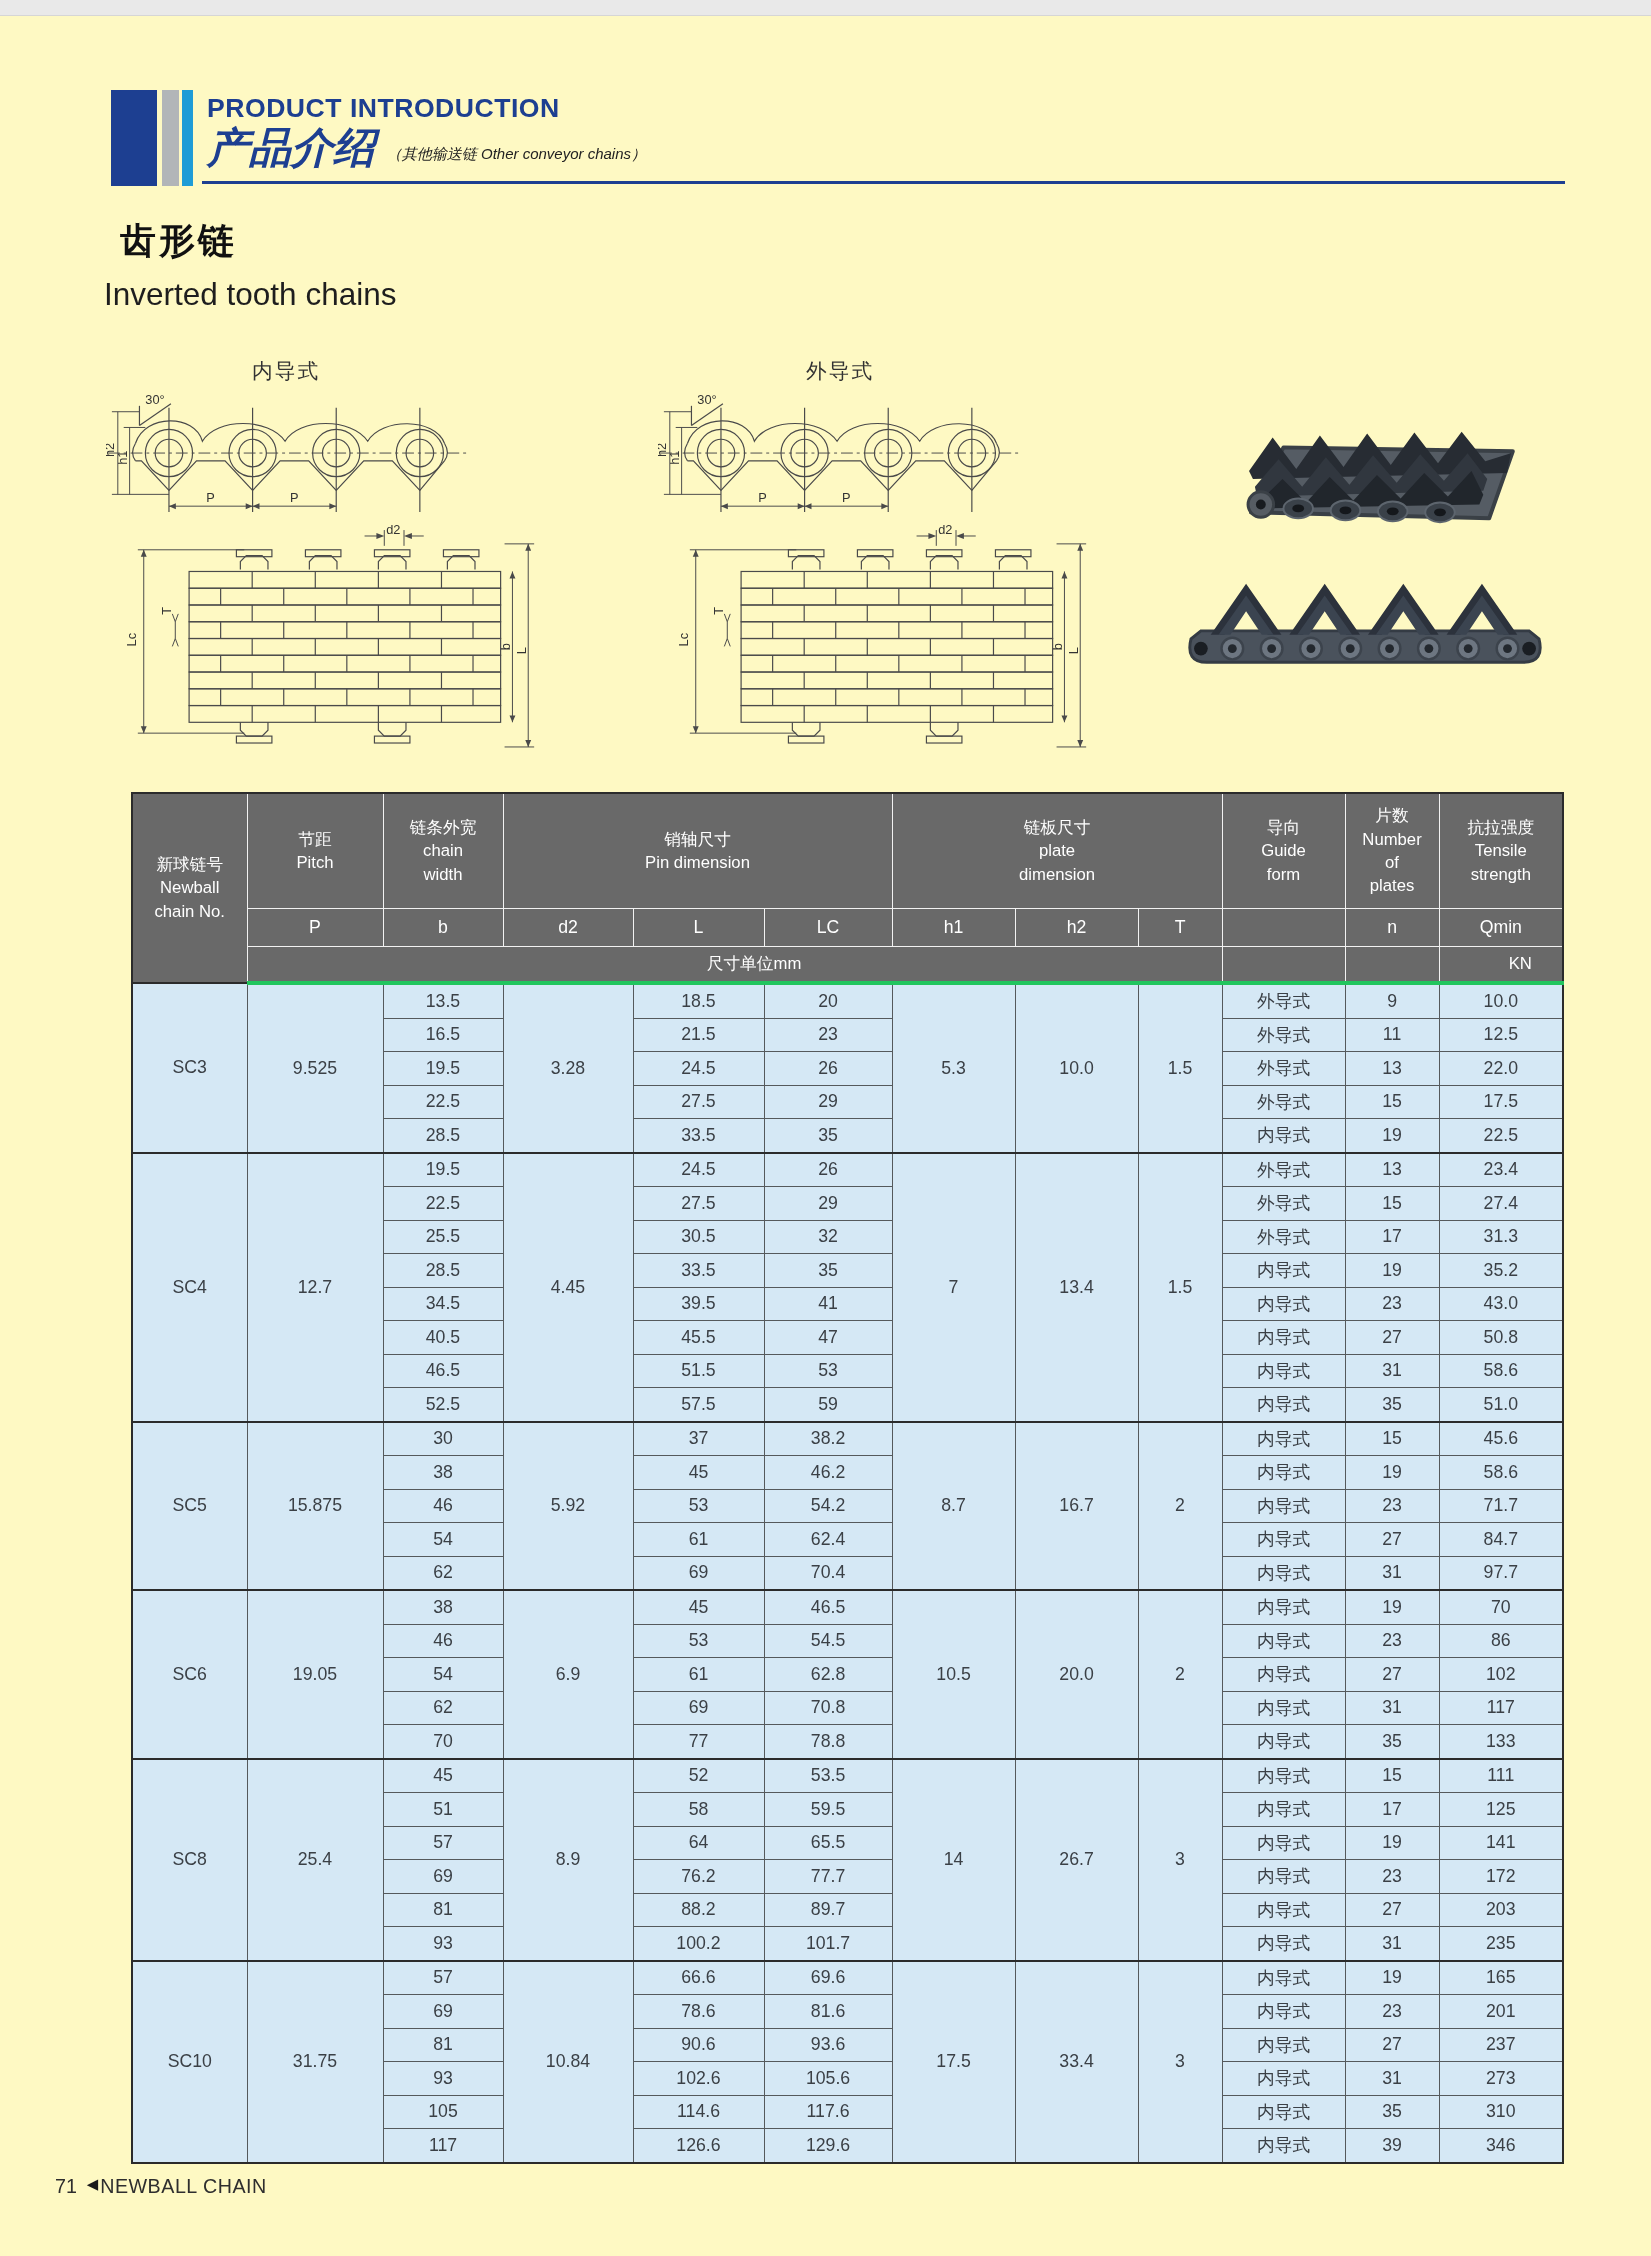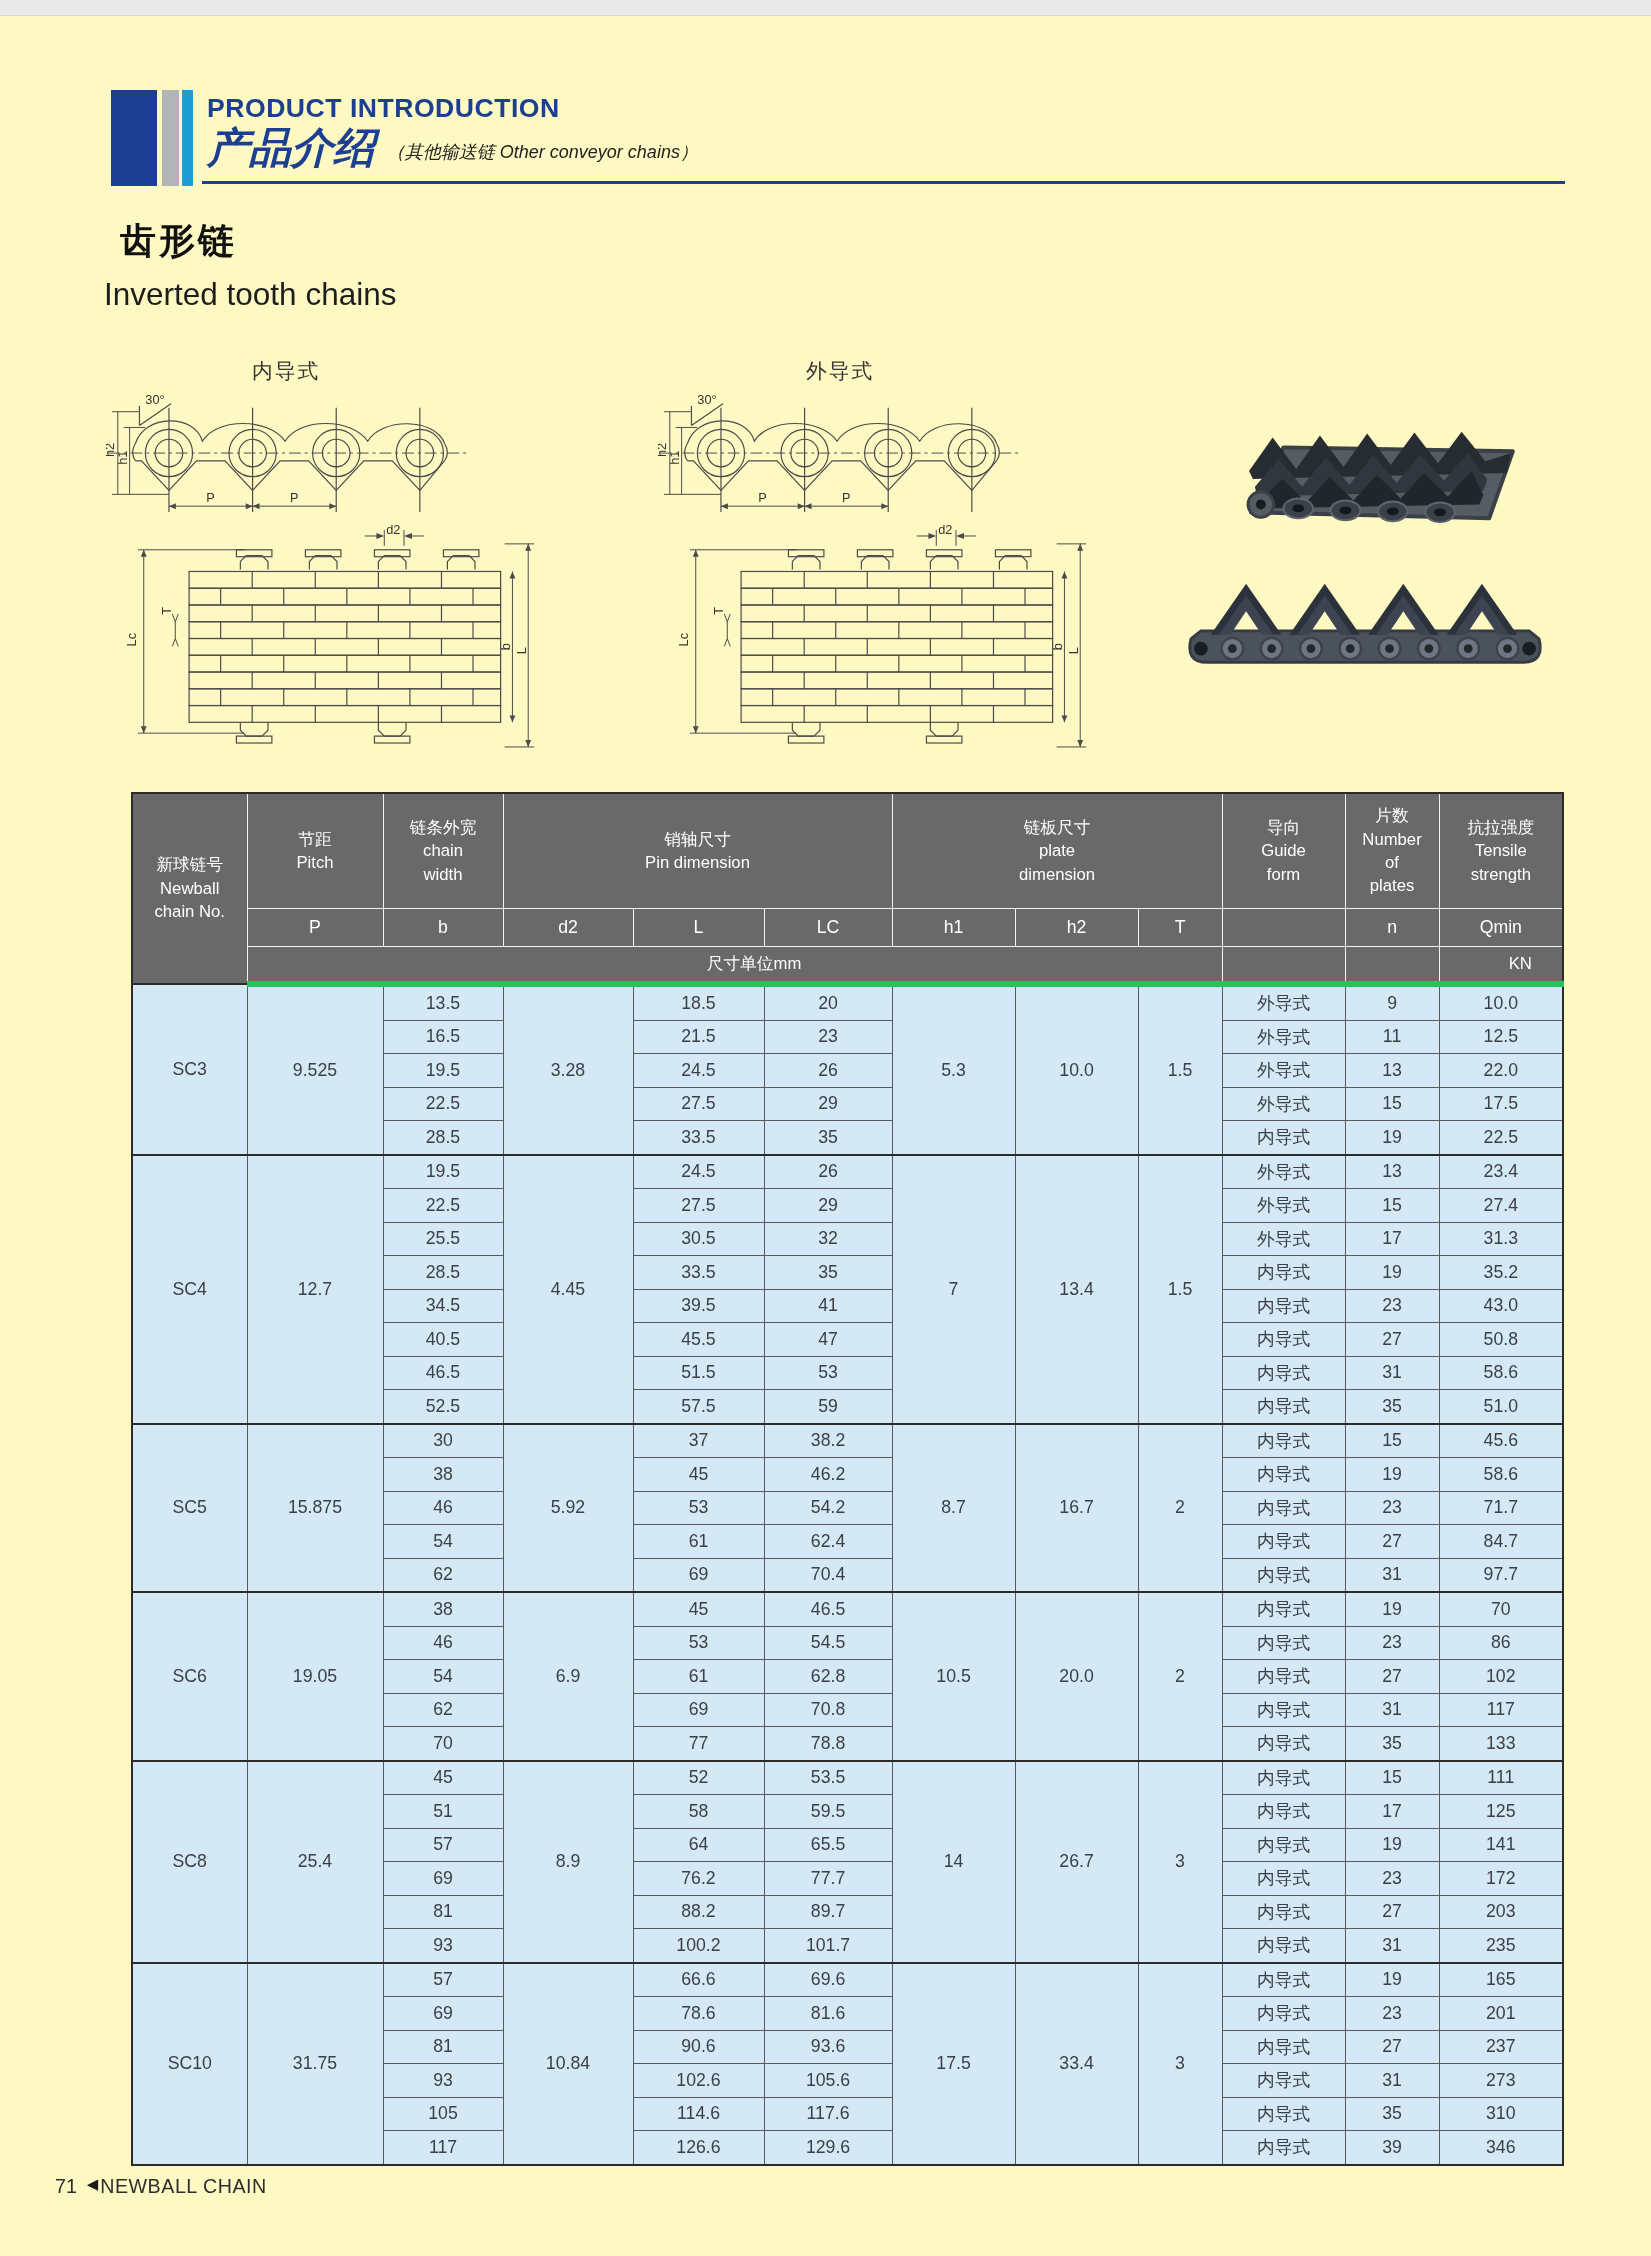--- a/index.html
+++ b/index.html
@@ -10,21 +10,21 @@
   }
   
   .brand-bars{position:absolute;left:111px;top:74px;height:96px;display:flex;}
   .bar-navy{width:46px;height:96px;background:#1d3f91;}
   .bar-gray{width:16.7px;height:96px;background:#b2b5b8;margin-left:4.9px;}
   .bar-cyan{width:11.8px;height:96px;background:#1e9cd6;margin-left:3px;}
   .header-text{position:absolute;left:207px;top:77px;}
   .ht-en{font-size:26.6px;font-weight:bold;color:#1d3f91;letter-spacing:0.5px;}
   .ht-zh-row{display:flex;align-items:flex-end;margin-top:3px;font-style:italic;}
   .ht-zh{font-size:42px;font-weight:bold;color:#1d3f91;line-height:1;}
-  .ht-sub{font-size:18px;color:#222;margin-left:11.8px;margin-bottom:4.9px;}
+  .ht-sub{font-size:15px;color:#222;margin-left:11.8px;margin-bottom:4.9px;}
   .header-rule{position:absolute;left:202px;top:165px;width:1363px;height:3px;background:#1d3f91;}
   
   .sec-zh{position:absolute;left:120px;top:201px;font-size:36px;font-weight:bold;color:#111;letter-spacing:3px;}
   .sec-en{position:absolute;left:104px;top:260px;font-size:31.5px;color:#1e1e1e;}
   
   .diag-label{position:absolute;top:341px;font-size:20.7px;color:#333;letter-spacing:2px;}
   .diag-label.inner{left:252px;}
   .diag-label.outer{left:806px;}
   .svgbox{position:absolute;}
   svg .thin{stroke:#4a4a4a;stroke-width:1.2;fill:none;}
@@ -37,21 +37,21 @@
     border:2px solid #2b2b2b;
   }
   .spec-table th{
     background:#696969;color:#ffffff;font-weight:normal;
     border:1px solid #f2f2f2;text-align:center;vertical-align:middle;
     font-size:16.7px;line-height:1.4;padding:0;
   }
   .spec-table thead tr:nth-child(1) th{height:114px;}
   .spec-table thead tr:nth-child(2) th{height:37px;font-size:17.7px;}
   .spec-table thead tr:nth-child(3) th{height:34px;font-size:16.7px;}
-  .spec-table thead tr:last-child th{border-bottom:6px solid #22c55e;padding-left:39px;}
+  .spec-table thead tr:last-child th{border-bottom:4px solid #22c55e;padding-left:39px;}
   .spec-table td{
     background:#d5e8f5;color:#3b4046;font-size:17.7px;text-align:center;
     vertical-align:middle;border:1px solid #55595c;height:32.5px;padding:0;
   }
   .spec-table tr.group-start td{border-top:2px solid #2b2b2b;}
   
   .footer{position:absolute;left:55px;top:2159px;font-size:19.7px;color:#2e2e2e;display:flex;align-items:flex-start;}
   .footer .pageno{margin-right:9.9px;}
   .footer .tri{font-size:14.8px;margin-right:2px;color:#1a1a1a;}
   .footer .brand{letter-spacing:0.5px;}

